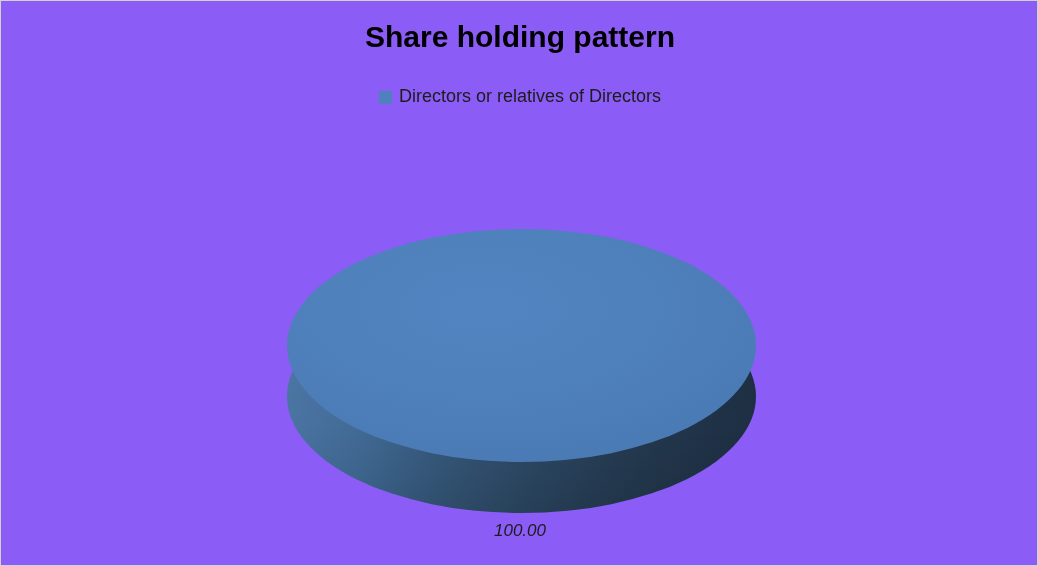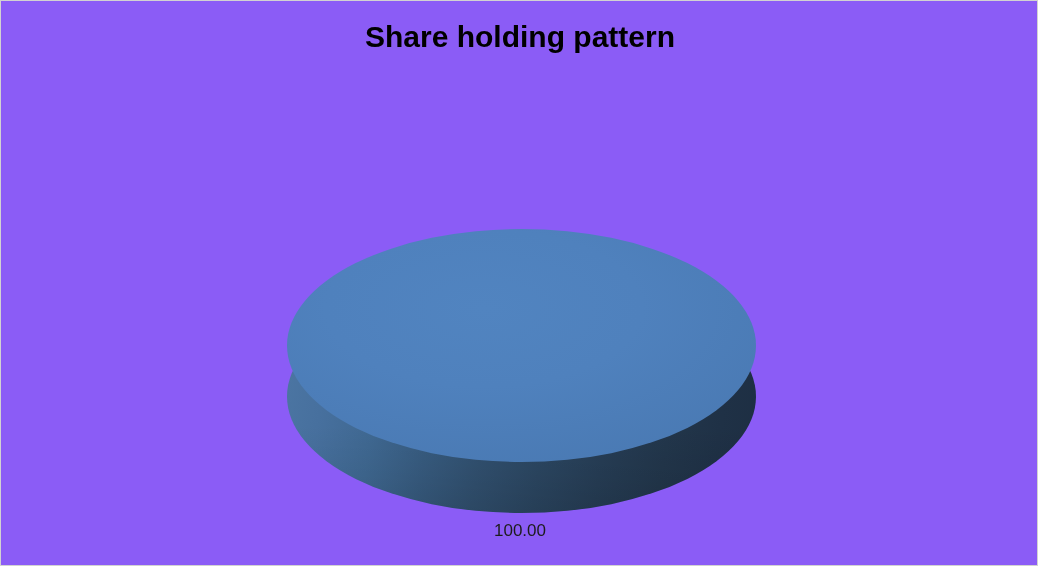--- a/index.html
+++ b/index.html
@@ -112,29 +112,34 @@
   }
   #data-label {
     position: absolute;
     left: 0;
     top: 519px;
     width: 1038px;
     text-align: center;
     font-size: 17px;
     color: #1c1c1c;
     line-height: 21px;
+    font-style: italic;
   }
 </style>
 </head>
 <body>
 
 <div id="chart-frame">
 
   <div id="chart-title">Share holding pattern</div>
 
+  <div id="chart-legend">
+    <span id="legend-swatch"></span>
+    <span id="legend-label">Directors or relatives of Directors</span>
+  </div>
 
   <div id="pie-wrap">
     <div id="pie-wall"></div>
     <div id="pie-wall-shade"></div>
     <div id="pie-top"></div>
   </div>
 
   <div id="data-label">100.00</div>
 
 </div>

